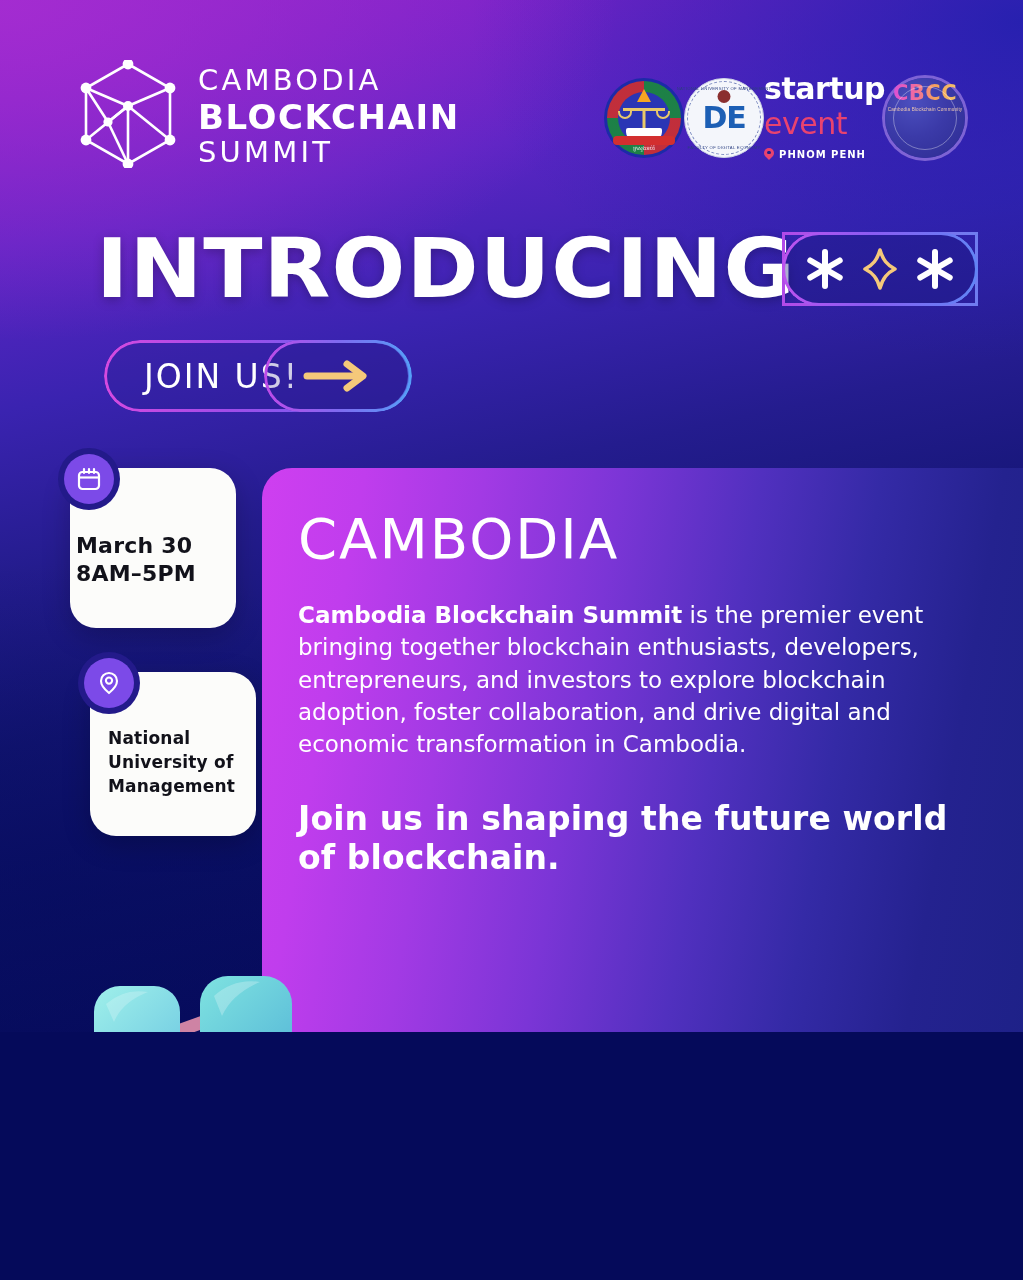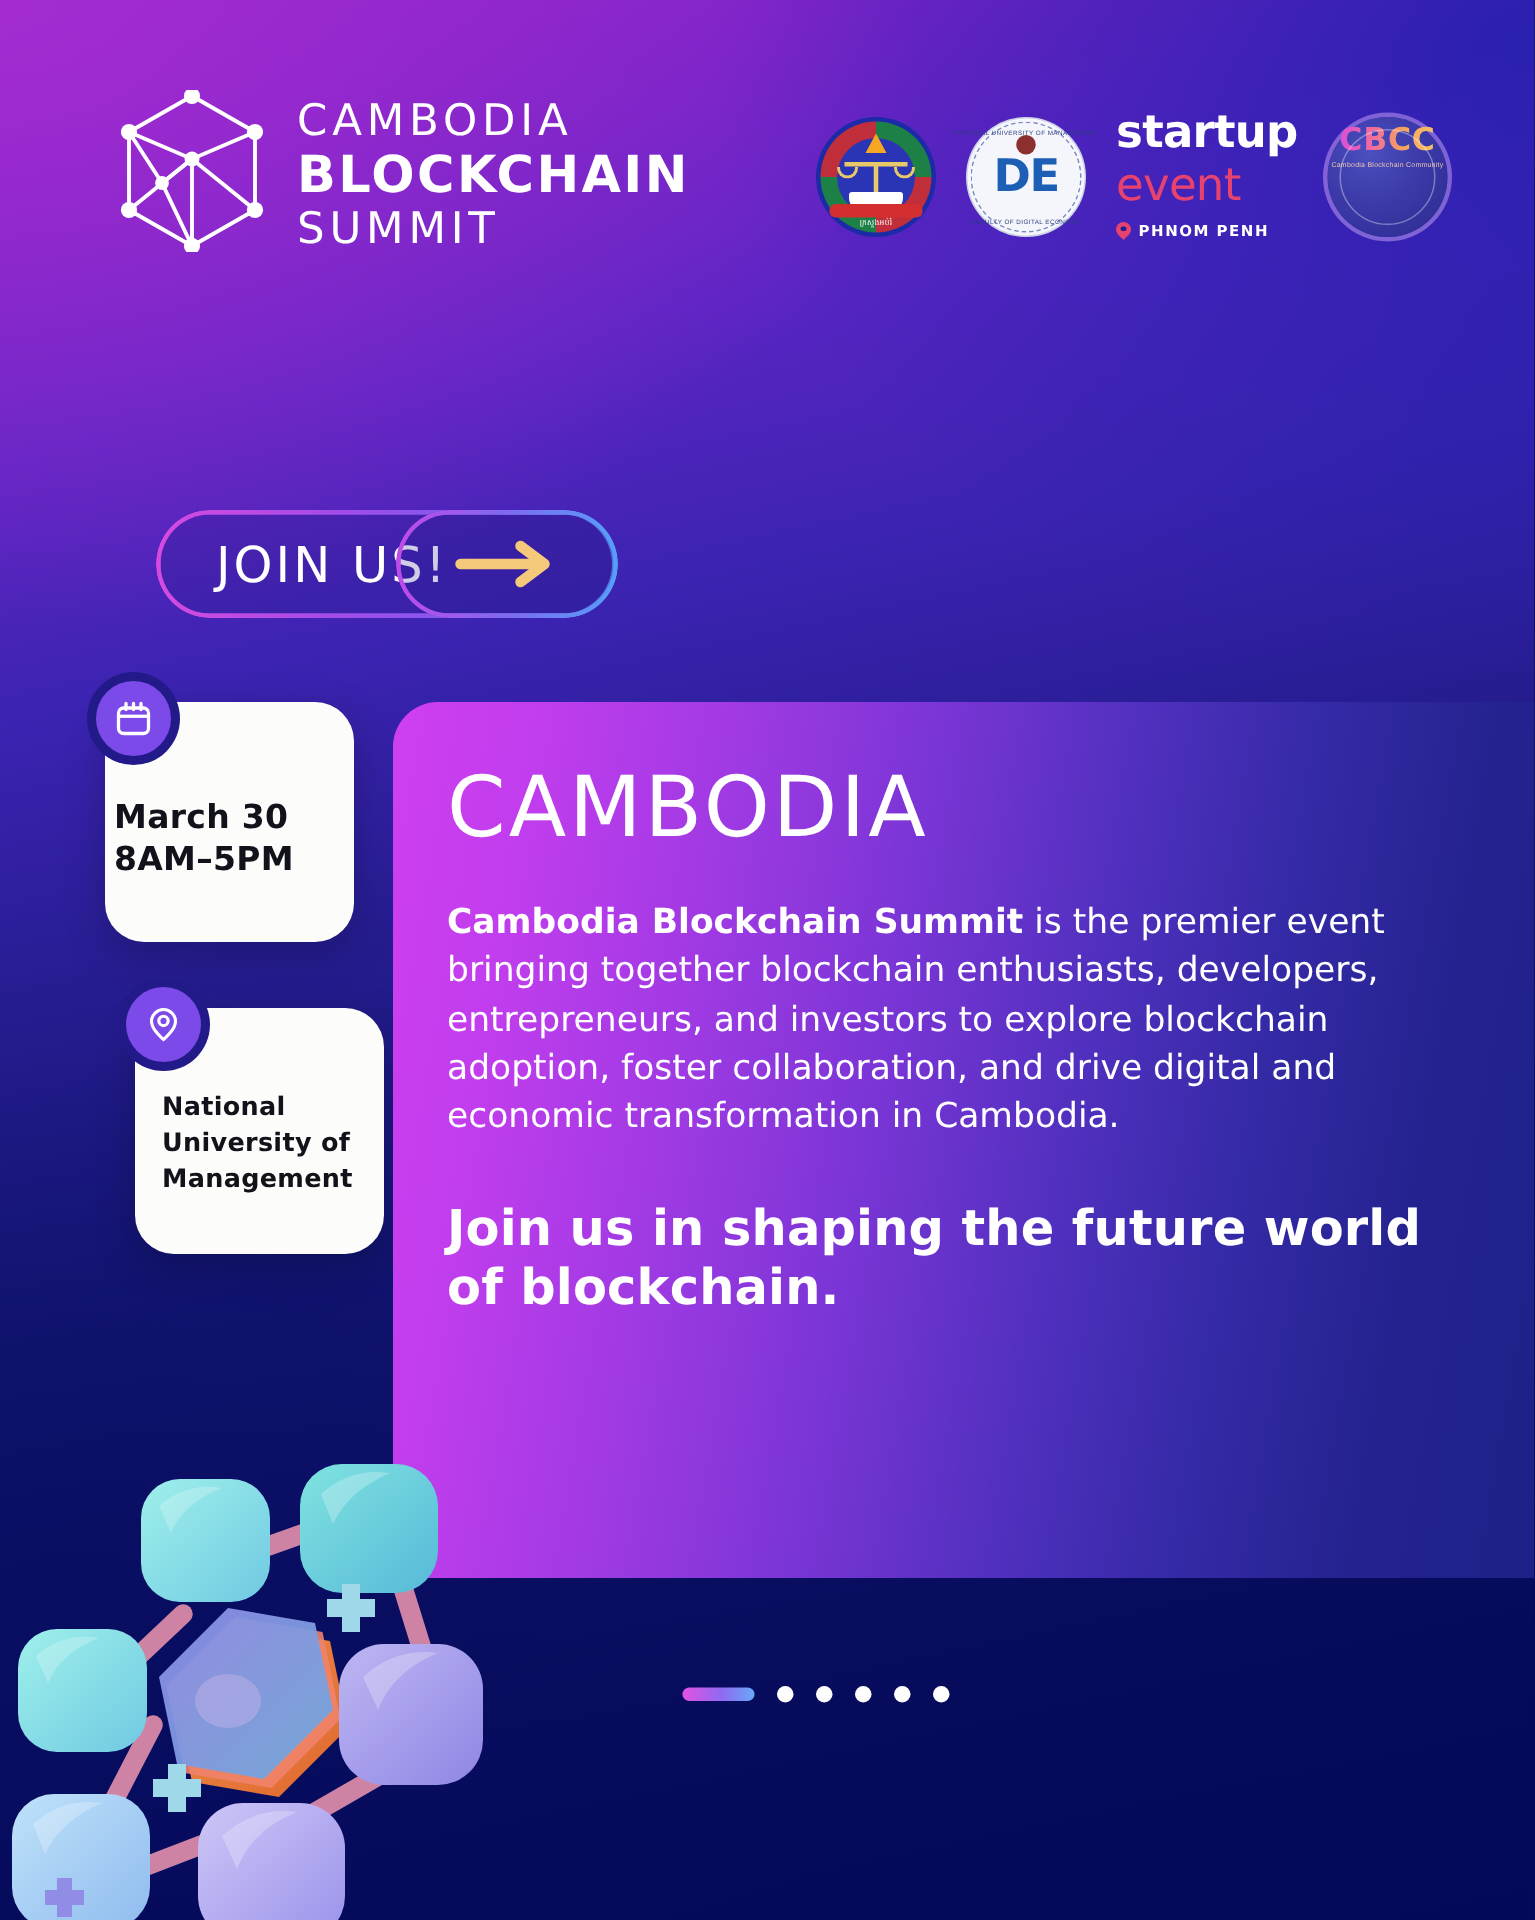--- a/index.html
+++ b/index.html
@@ -7,21 +7,21 @@
   body {
     font-family:"Liberation Sans", sans-serif;
     background:#050a5a;
     overflow:hidden;
     position:relative;
   }
 
   
   #poster {
     position:relative;
-    width:1023px; height:1280px;
+    width:1023px; height:1032px;
     overflow:hidden;
     background:
       linear-gradient(168deg,
         #8c25c9 0%,
         #7a23c8 8%,
         #5b25c4 20%,
         #3a23b0 33%,
         #241c8e 46%,
         #131573 60%,
         #0a0f62 74%,
@@ -46,21 +46,21 @@
   .brand-text { line-height:1; padding-top:4px; }
   .brand-l1, .brand-l3 {
     color:#fff; font-size:29px; letter-spacing:3.2px; font-weight:400;
     font-family:"DejaVu Sans", sans-serif;
   }
   .brand-l2 {
     color:#fff; font-size:34px; letter-spacing:1.6px; font-weight:700;
     font-family:"DejaVu Sans", sans-serif; margin:5px 0 4px;
   }
 
-  .partners { position:absolute; right:58px; top:0; display:flex; align-items:center; gap:20px; height:125px; }
+  .partners { position:absolute; right:58px; top:0; display:flex; align-items:center; height:125px; }
   .logo-badge { width:80px; height:80px; border-radius:50%; position:relative; flex:none; }
 
   
   .emblem-min { background:#1c2aa8; display:flex; align-items:center; justify-content:center; }
   .emblem-min .ring { position:absolute; inset:3px; border-radius:50%;
     background:conic-gradient(#1d8a3c 0 25%, #d32f2f 0 50%, #1d8a3c 0 75%, #d32f2f 0 100%);
     opacity:.9; }
   .emblem-min .inner { position:absolute; inset:14px; border-radius:50%; background:#2a35b5; }
   .emblem-min .scale { position:absolute; left:50%; top:30px; transform:translateX(-50%);
     width:42px; height:3px; background:#e8c96a; }
@@ -304,20 +304,38 @@
 
       <div class="logo-badge emblem-cbcc">
         <div class="ring2"></div>
         <div class="cb">CBCC</div>
         <div class="cbsub">Cambodia Blockchain Community</div>
       </div>
 
     </div>
   </div>
 
+  <div class="introducing-row">
+    <div class="introducing">INTRODUCING</div>
+    <div class="intro-badge">
+      <div class="spark">
+          <i></i>
+          <i></i>
+          <i></i>
+        </div>
+      <svg class="diamond" viewBox="0 0 38 44">
+        <path d="M19 3 C22 13 26 18 34 22 C26 26 22 31 19 41 C16 31 12 26 4 22 C12 18 16 13 19 3 Z" fill="none" stroke="#f5c97a" stroke-width="3.6" stroke-linejoin="round"></path>
+      </svg>
+      <div class="spark">
+          <i></i>
+          <i></i>
+          <i></i>
+        </div>
+    </div>
+  </div>
 
   <div class="joinus">
     <div class="joinus-pill">
       <span class="joinus-label">JOIN US!</span>
       <div class="arrow-btn">
         <svg width="70" height="34" viewBox="0 0 70 34">
           <path d="M4 17 H58" stroke="#f5c97a" stroke-width="7" stroke-linecap="round"></path>
           <path d="M44 5 L60 17 L44 29" stroke="#f5c97a" stroke-width="7" stroke-linecap="round" stroke-linejoin="round" fill="none"></path>
         </svg>
       </div>

